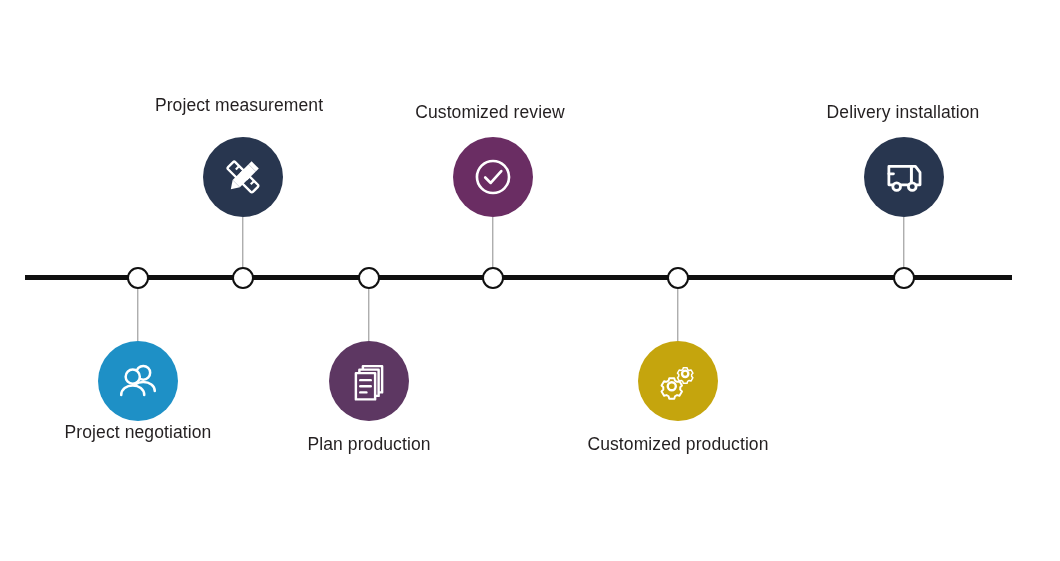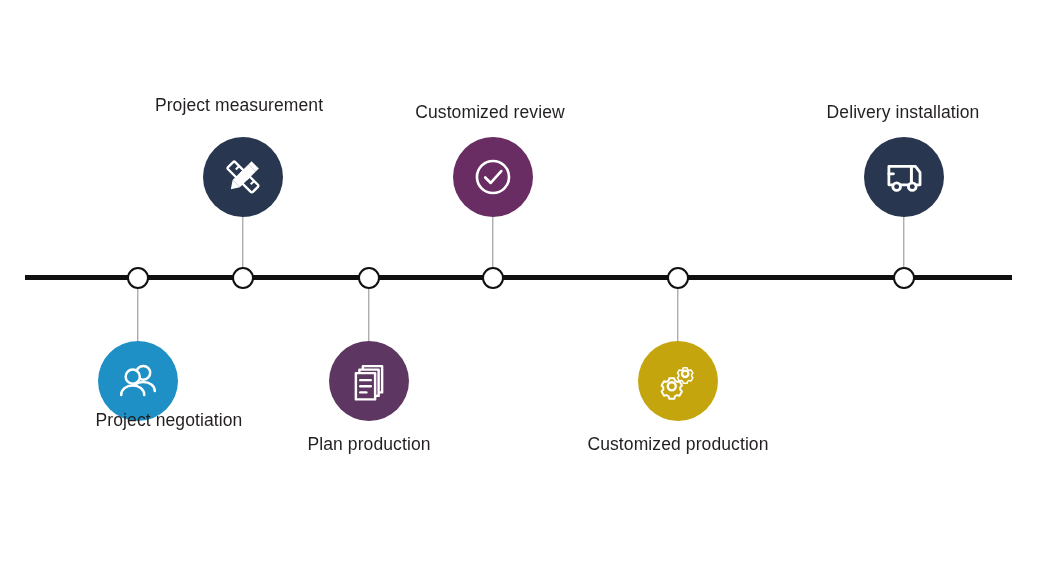--- a/index.html
+++ b/index.html
@@ -168,21 +168,21 @@
     </span>
   </div>
 
   <div class="axis-node" style="left:138px;"></div>
   <div class="axis-node" style="left:243px;"></div>
   <div class="axis-node" style="left:369px;"></div>
   <div class="axis-node" style="left:493px;"></div>
   <div class="axis-node" style="left:678px;"></div>
   <div class="axis-node" style="left:904px;"></div>
 
-  <div class="caption" style="left:138px; top:412px;margin-left:31px;">Project negotiation</div>
+  <div class="caption" style="left:138px; top:424px;">Project negotiation</div>
 
   <div class="caption" style="left:239px; top:97px;">Project measurement</div>
 
   <div class="caption" style="left:369px; top:436px;">Plan production</div>
 
   <div class="caption" style="left:490px; top:104px;">Customized review</div>
 
   <div class="caption" style="left:903px; top:104px;">Delivery installation</div>
 
   <div class="caption" style="left:678px; top:436px;">Customized production</div>

